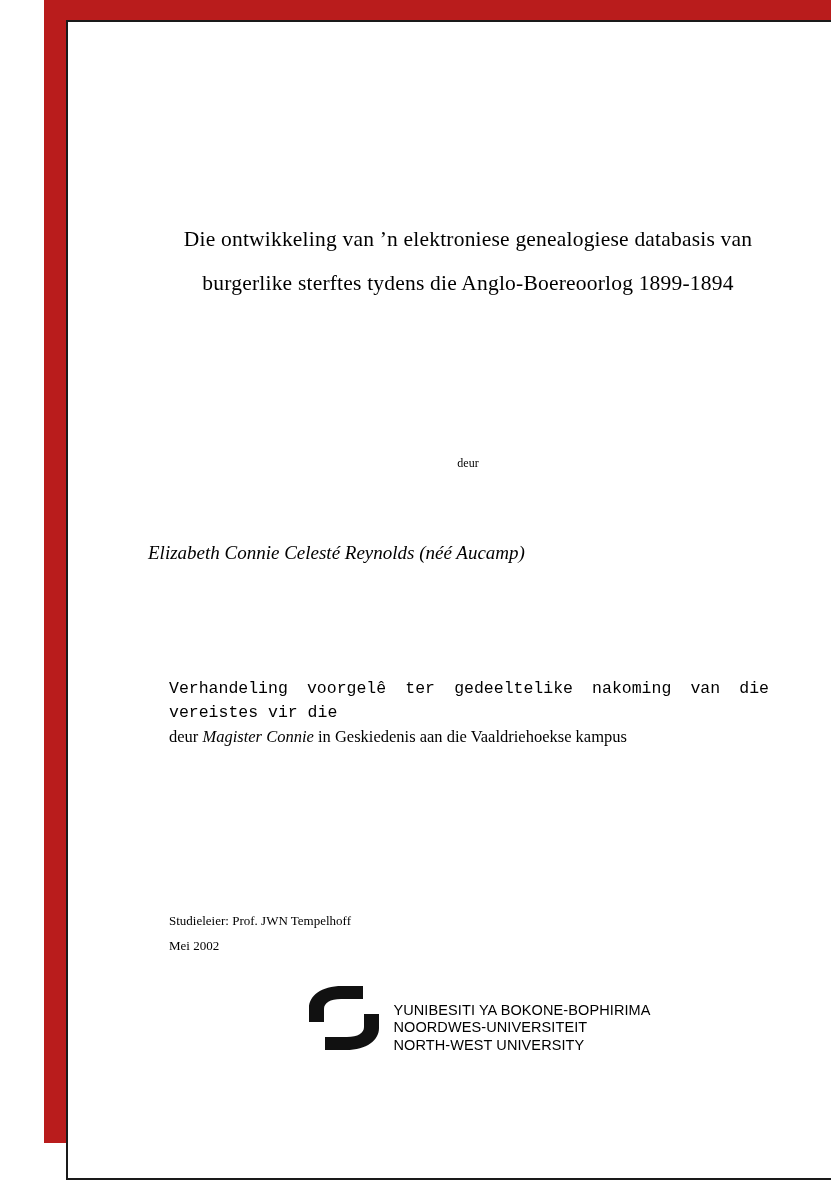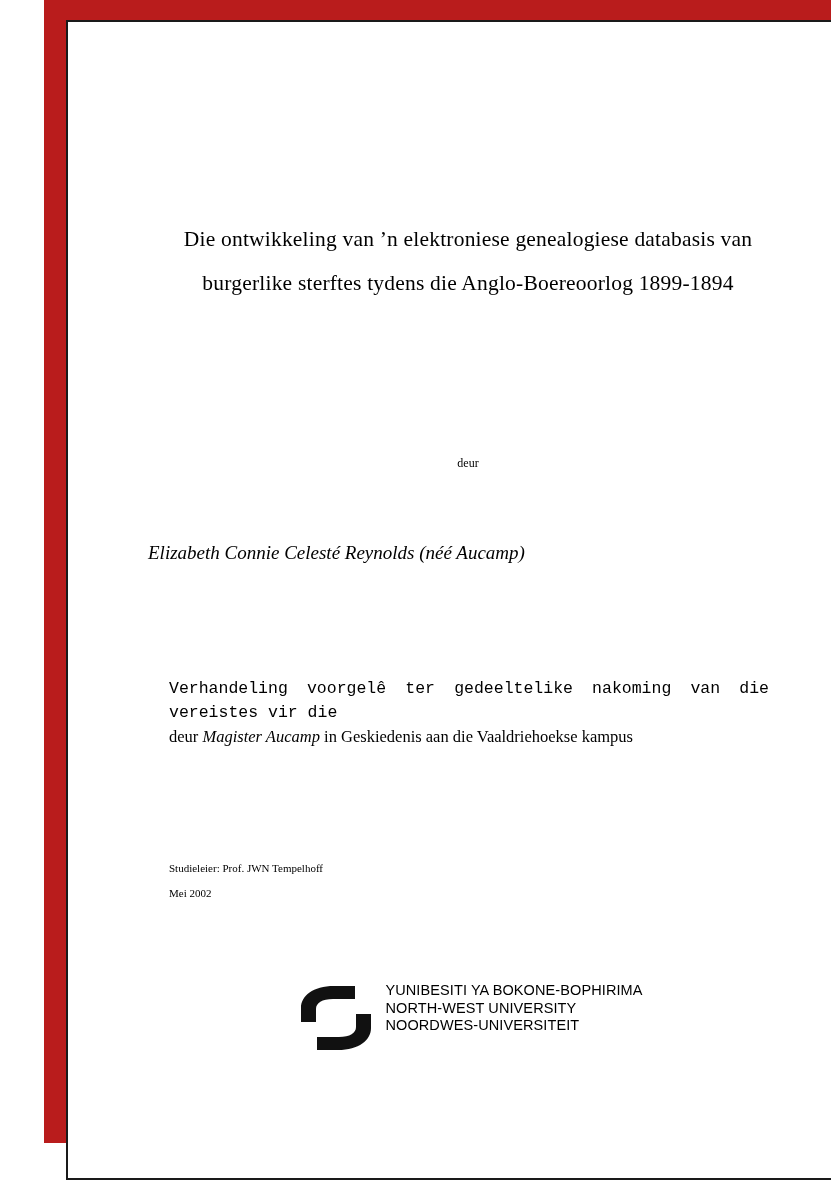--- a/index.html
+++ b/index.html
@@ -89,35 +89,35 @@
     text-align: justify;
     text-justify: inter-word;
     font-family: Liberation Mono, monospace;
   }
   .statement em {
     font-style: italic;
   }
 
   .supervisor {
     position: absolute;
-    top: 834px;
+    top: 886px;
     left: 21px;
     width: 600px;
-    font-size: 11px;
+    font-size: 13px;
     line-height: 25px;
   }
 
   .logo-wrap {
     position: absolute;
     top: 960px;
-    left: 0;
+    left: 8px;
     width: 640px;
     display: flex;
     justify-content: center;
-    align-items: flex-start;
+    align-items: flex-end;
   }
   .logo-mark {
     width: 86px;
     height: 72px;
     margin-right: 6px;
     flex: none;
   }
   .logo-text {
     font-family: "Liberation Sans", sans-serif;
     font-size: 14.5px;
@@ -141,39 +141,39 @@
         <span class="title-line">Die ontwikkeling van ’n elektroniese genealogiese databasis van</span>
         <span class="title-line">burgerlike sterftes tydens die Anglo-Boereoorlog 1899-1894</span>
       </div>
 
       <div class="byline">deur</div>
 
       <div class="author">Elizabeth Connie Celesté Reynolds (néé Aucamp)</div>
 
       <div class="statement">
         <div class="justified">Verhandeling voorgelê ter gedeeltelike nakoming van die vereistes vir die</div>
-        <div><span>deur </span><em>Magister Aucamp</em><span> in Geskiedenis aan die Vaaldriehoekse kampus</span></div>
+        <div><span>deur </span><em>Magister Connie</em><span> in Geskiedenis aan die Vaaldriehoekse kampus</span></div>
       </div>
 
       <div class="supervisor">
         <div>Studieleier: Prof. JWN Tempelhoff</div>
         <div>Mei 2002</div>
       </div>
 
       <div class="logo-wrap">
         <svg class="logo-mark" viewBox="0 0 86 72" aria-hidden="true">
           <g fill="#111111">
             <path d="M41 4 C20 4 8 14 8 26 C8 34 14 39 23 40 L23 27 C23 21 29 17 40 17 L62 17 L62 4 Z"></path>
             <path d="M45 68 C66 68 78 58 78 46 C78 38 72 33 63 32 L63 45 C63 51 57 55 46 55 L24 55 L24 68 Z"></path>
             <rect x="8" y="26" width="15" height="14"></rect>
             <rect x="63" y="32" width="15" height="14"></rect>
           </g>
         </svg>
         <div class="logo-text">
           <span>YUNIBESITI YA BOKONE-BOPHIRIMA</span>
+          <span>NOORDWES-UNIVERSITEIT</span>
           <span>NORTH-WEST UNIVERSITY</span>
-          <span>NOORDWES-UNIVERSITEIT</span>
         </div>
       </div>
 
     </div>
   </div>
 </div>
 
 </body></html>

